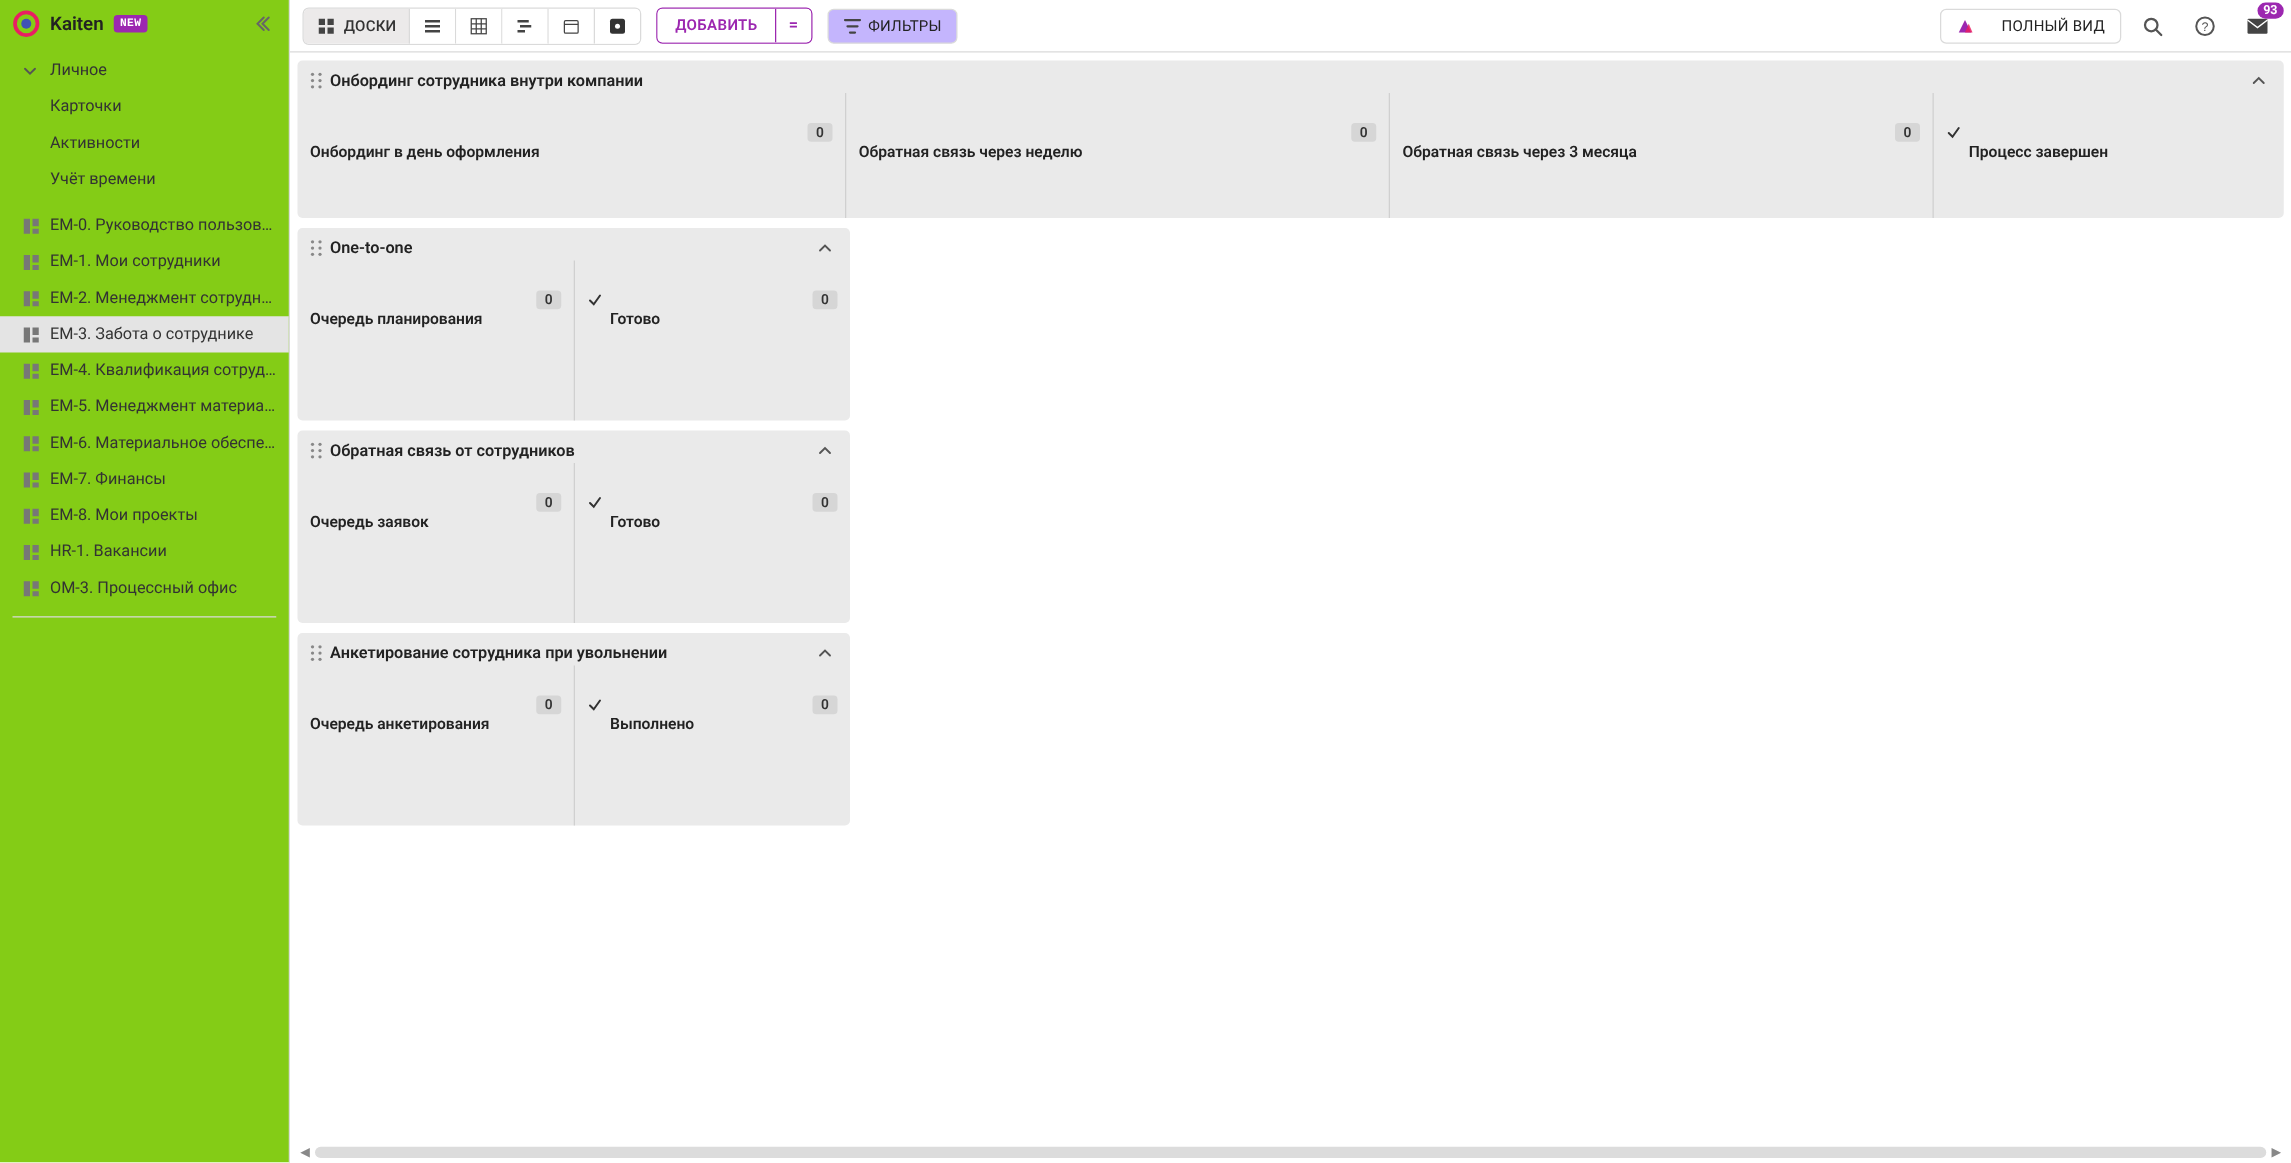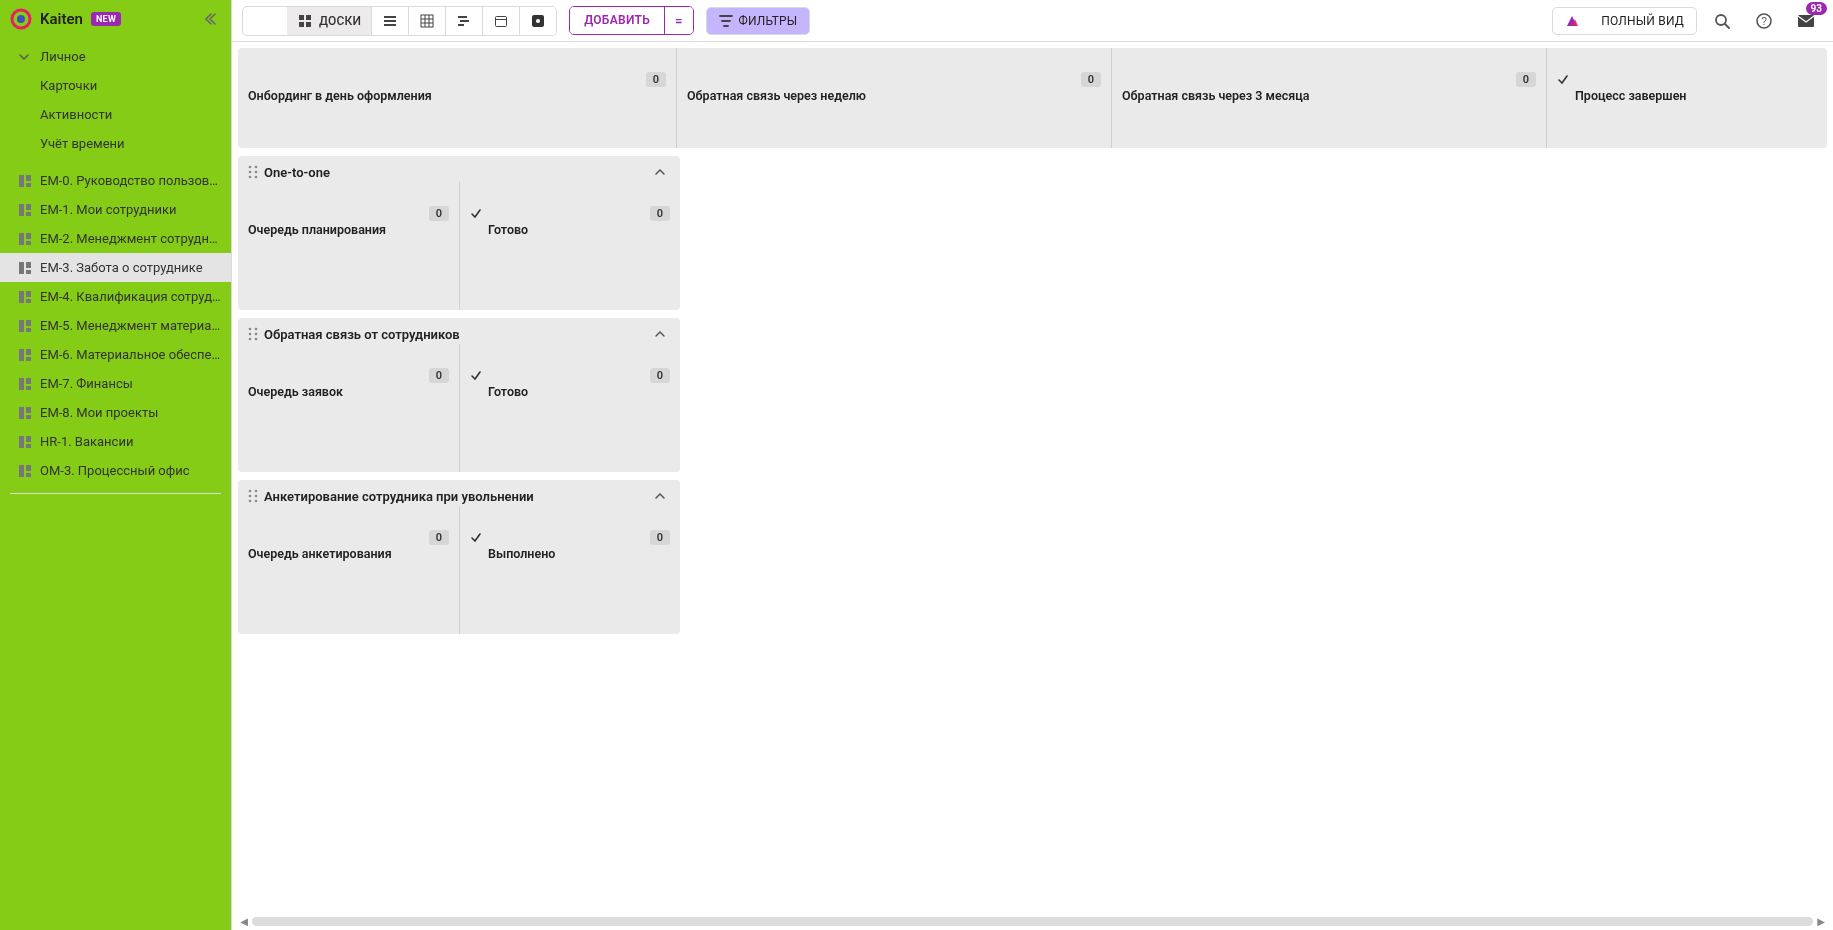--- a/index.html
+++ b/index.html
@@ -15,39 +15,39 @@
   }
   *{box-sizing:border-box;}
   html,body{margin:0;padding:0;height:100%;font-family:-apple-system,BlinkMacSystemFont,"Segoe UI",Roboto,Arial,sans-serif;font-size:13px;color:var(--text);background:#fff;}
   body{display:flex;flex-direction:column;height:930px;width:1833px;overflow:hidden;transform-origin:top left;}
   
   .app{display:flex;height:calc(100% - 0px);}
   .sidebar{width:232px;flex:0 0 232px;border-right:1px solid var(--border);display:flex;flex-direction:column;background:#84cc16;}
   .sb-top{display:flex;align-items:center;padding:8px 10px 8px 10px;gap:8px;}
   .logo{width:22px;height:22px;display:inline-flex;align-items:center;justify-content:center;}
   .brand{font-weight:600;font-size:15px;}
-  .new-badge{background:var(--purple);color:#fff;font-size:9px;font-weight:700;padding:2px 5px;border-radius:3px;letter-spacing:.3px;}
+  .new-badge{background:var(--purple);color:#fff;font-size:9px;font-weight:700;padding:2px 5px;border-radius:3px;letter-spacing:.3px;font-family:Liberation Mono, monospace;}
   .collapse-btn{margin-left:auto;color:#666;padding:4px;border-radius:4px;cursor:pointer;}
   .sb-search-row{display:flex;align-items:center;gap:8px;padding:4px 10px 8px 10px;}
   .sb-search{flex:1;display:flex;align-items:center;background:#ececec;border-radius:4px;padding:0 8px;height:32px;}
   .sb-search input{border:none;background:transparent;outline:none;width:100%;font-size:13px;color:#444;}
   .sb-search .si{color:#888;margin-right:6px;}
   .sb-add{color:#444;padding:4px;cursor:pointer;}
   .sb-divider{height:1px;background:var(--border);margin:4px 10px;}
   .sb-section{padding:4px 0;}
   .sb-item{display:flex;align-items:center;padding:7px 10px 7px 18px;gap:8px;cursor:pointer;color:#333;}
   .sb-item.active{background:var(--active);}
   .sb-item .chev{width:14px;color:#555;display:inline-flex;}
   .sb-item.child{padding-left:40px;}
   .sb-item .board-ico{width:14px;height:14px;display:inline-flex;align-items:center;justify-content:center;color:#666;}
   .sb-item .label{white-space:nowrap;overflow:hidden;text-overflow:ellipsis;}
   
   .main{flex:1;display:flex;flex-direction:column;min-width:0;}
   .toolbar{height:42px;border-bottom:1px solid var(--border);display:flex;align-items:center;padding:0 10px;gap:8px;}
-  .tb-group{display:flex;border:1px solid var(--border);border-radius:5px;overflow:hidden;padding-left:44px;}
+  .tb-group{display:flex;border:1px solid var(--border);border-radius:5px;overflow:hidden;}
   .tb-btn{display:flex;align-items:center;gap:6px;padding:6px 10px;background:#fff;cursor:pointer;color:#333;border-right:1px solid var(--border);}
   .tb-btn:last-child{border-right:none;}
   .tb-btn.active{background:var(--bg2);}
   .tb-btn .ico{width:16px;height:16px;display:inline-flex;align-items:center;justify-content:center;}
   .tb-add-group{display:flex;border:1px solid var(--purple);border-radius:5px;overflow:hidden;margin-left:4px;}
   .tb-add-btn{padding:6px 14px;color:var(--purple);font-weight:600;cursor:pointer;background:#fff;font-size:12px;letter-spacing:.3px;}
   .tb-add-extra{padding:6px 10px;border-left:1px solid var(--purple);color:var(--purple);cursor:pointer;background:#fff;display:flex;align-items:center;}
   .tb-filters{display:flex;align-items:center;gap:6px;padding:6px 12px;border:1px solid var(--border);border-radius:5px;background:#c4b5fd;cursor:pointer;margin-left:4px;font-size:12px;letter-spacing:.2px;}
   .tb-spacer{flex:1;}
   .tb-fullview{display:flex;align-items:center;gap:22px;padding:6px 12px;border:1px solid var(--border);border-radius:5px;background:#fff;cursor:pointer;font-size:12px;letter-spacing:.2px;}
@@ -348,20 +348,38 @@
               <path d="M2 5l8 6 8-6" stroke="#fff" stroke-width="1.2" fill="none"></path>
             </svg>
         </span>
         <span class="badge">93</span>
       </div>
     </div>
 
     <div class="boards" id="boards">
 
       <div class="board b1">
+          <div class="board-head">
+            <span class="drag-ico">
+              <svg width="10" height="14" viewBox="0 0 10 14">
+                <circle cx="2" cy="2" r="1.3" fill="#888"></circle>
+                <circle cx="8" cy="2" r="1.3" fill="#888"></circle>
+                <circle cx="2" cy="7" r="1.3" fill="#888"></circle>
+                <circle cx="8" cy="7" r="1.3" fill="#888"></circle>
+                <circle cx="2" cy="12" r="1.3" fill="#888"></circle>
+                <circle cx="8" cy="12" r="1.3" fill="#888"></circle>
+              </svg>
+            </span>
+            <span class="board-title">Онбординг сотрудника внутри компании</span>
+            <span class="board-collapse">
+              <svg width="12" height="12" viewBox="0 0 12 12">
+                <path d="M2 8l4-4 4 4" stroke="#555" stroke-width="1.5" fill="none" stroke-linecap="round"></path>
+              </svg>
+            </span>
+          </div>
           <div class="cols">
             <div class="col" style="min-height:100px">
               <div class="col-head">
                 <span class="col-title">Онбординг в день оформления</span>
                 <span class="col-count">0</span>
               </div>
             </div>
             <div class="col" style="min-height:100px">
               <div class="col-head">
                 <span class="col-title">Обратная связь через неделю</span>

